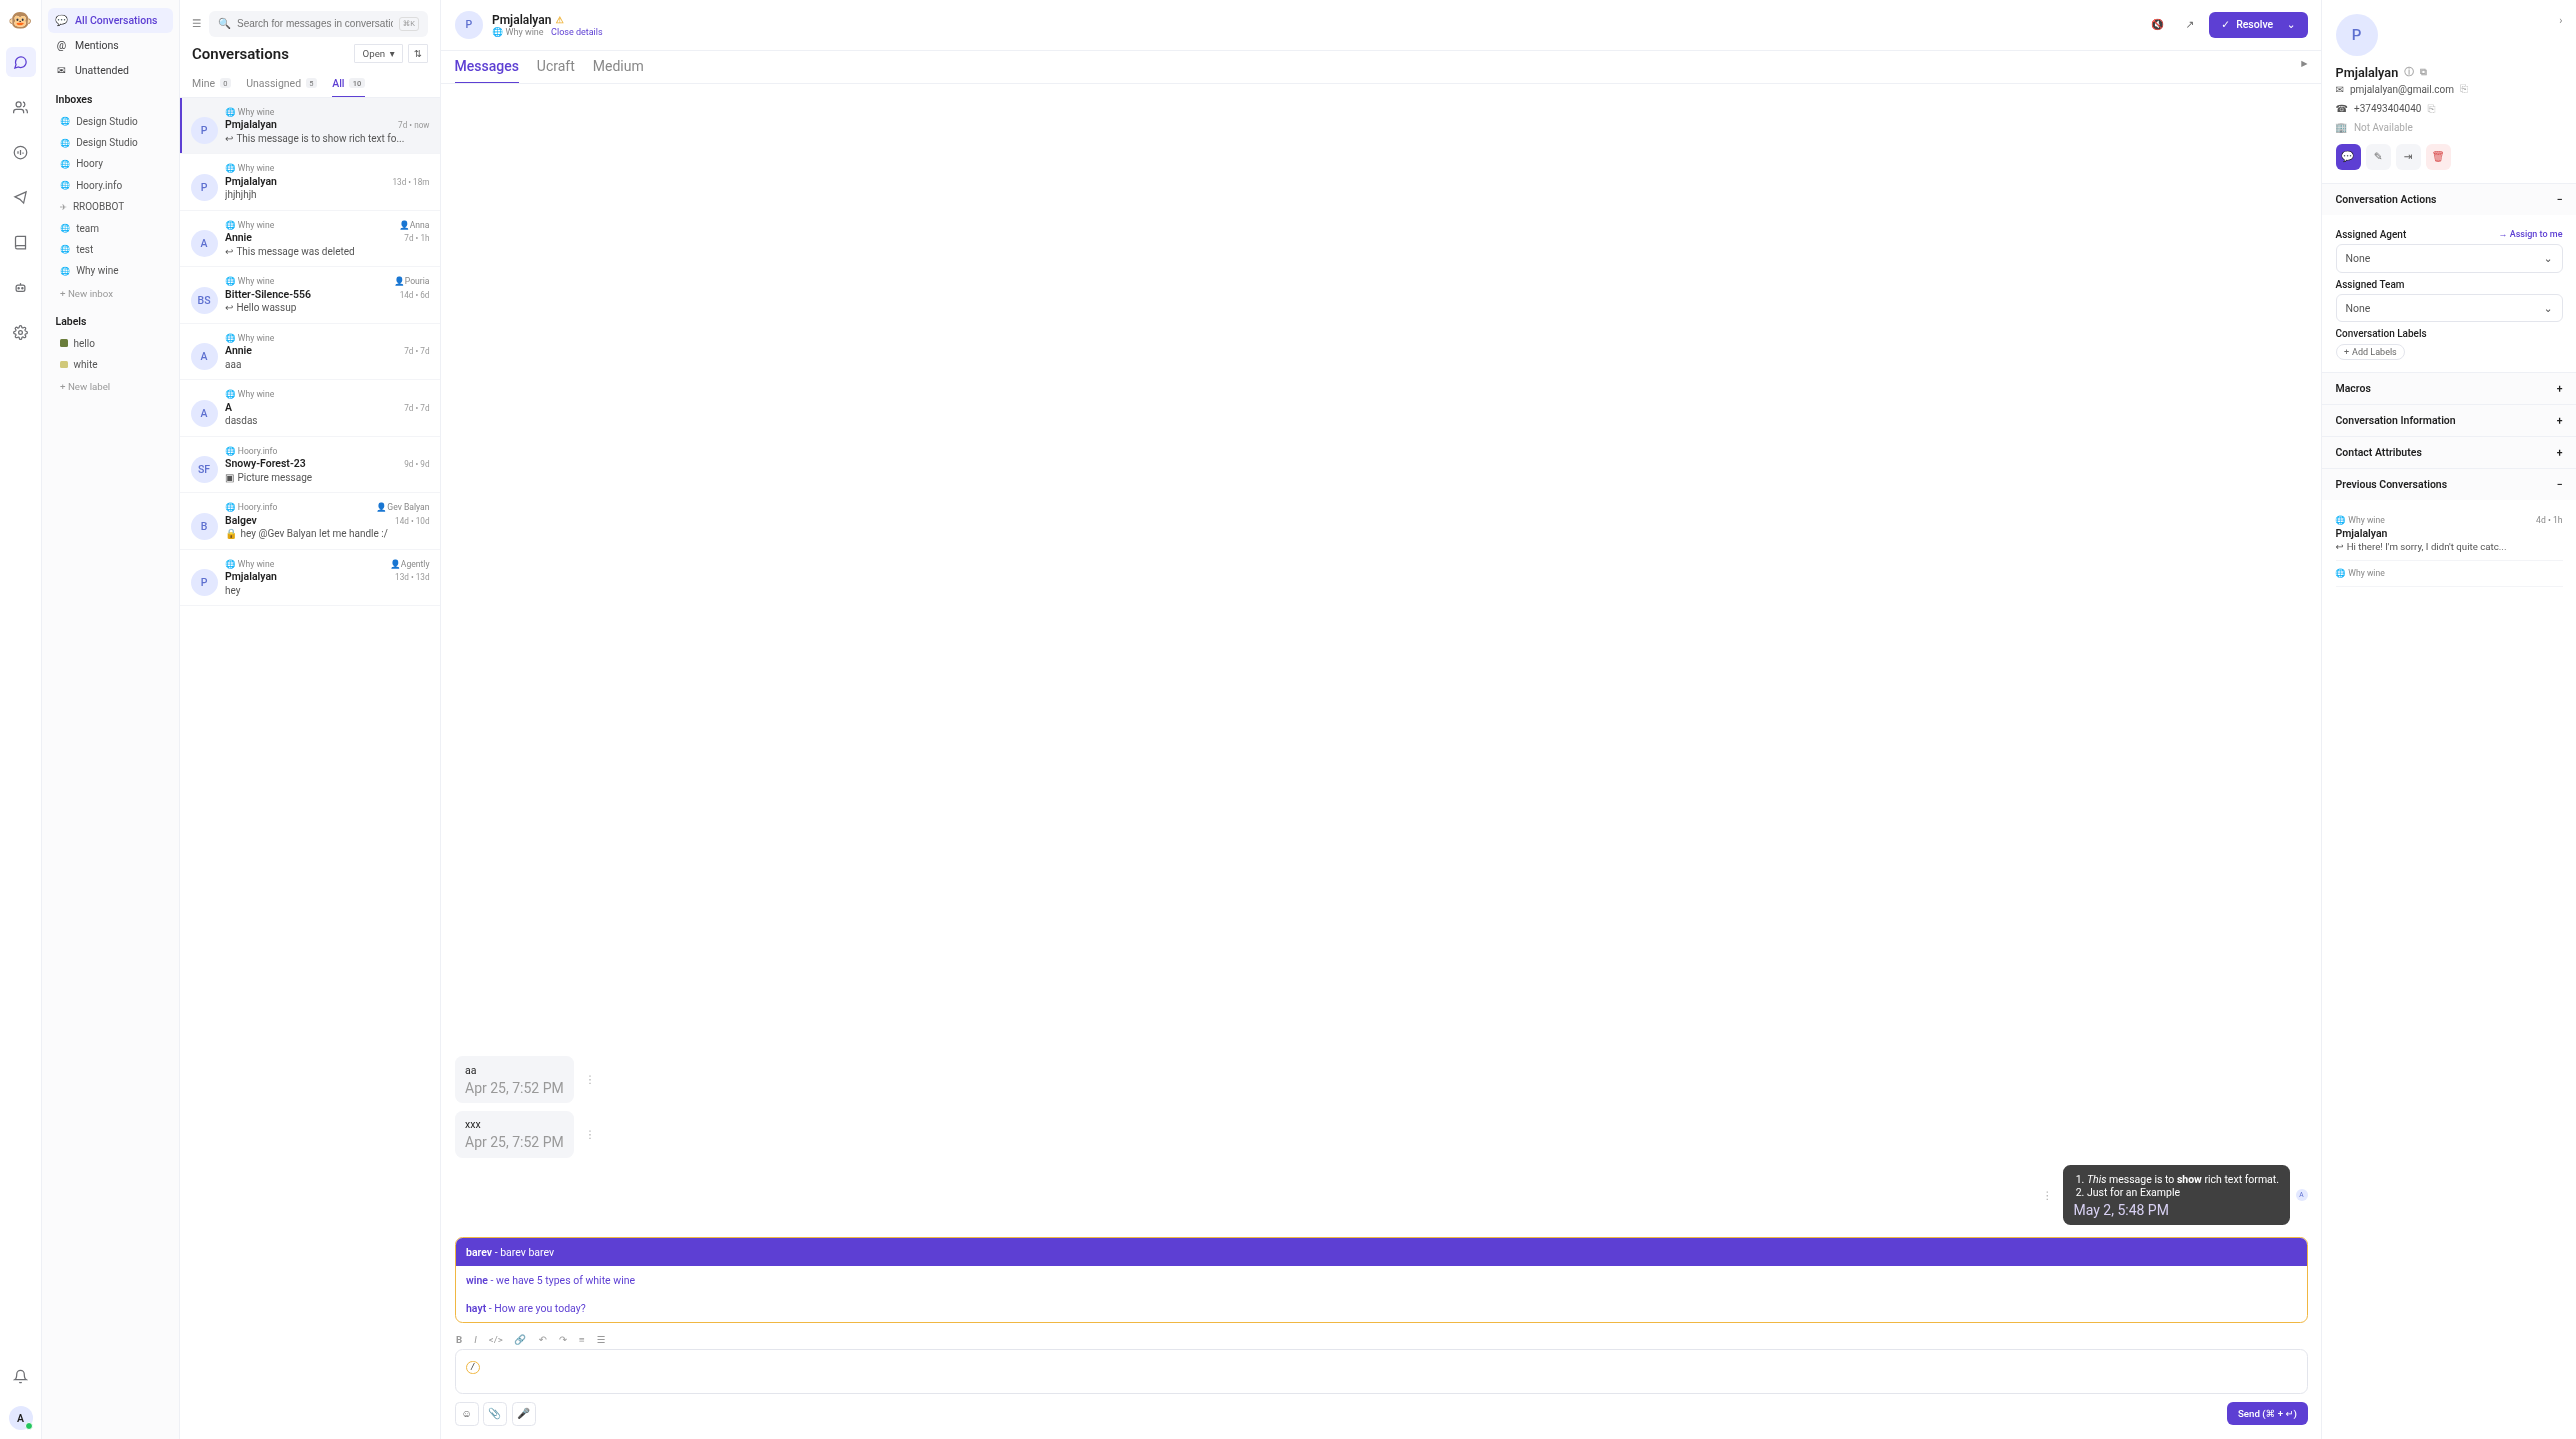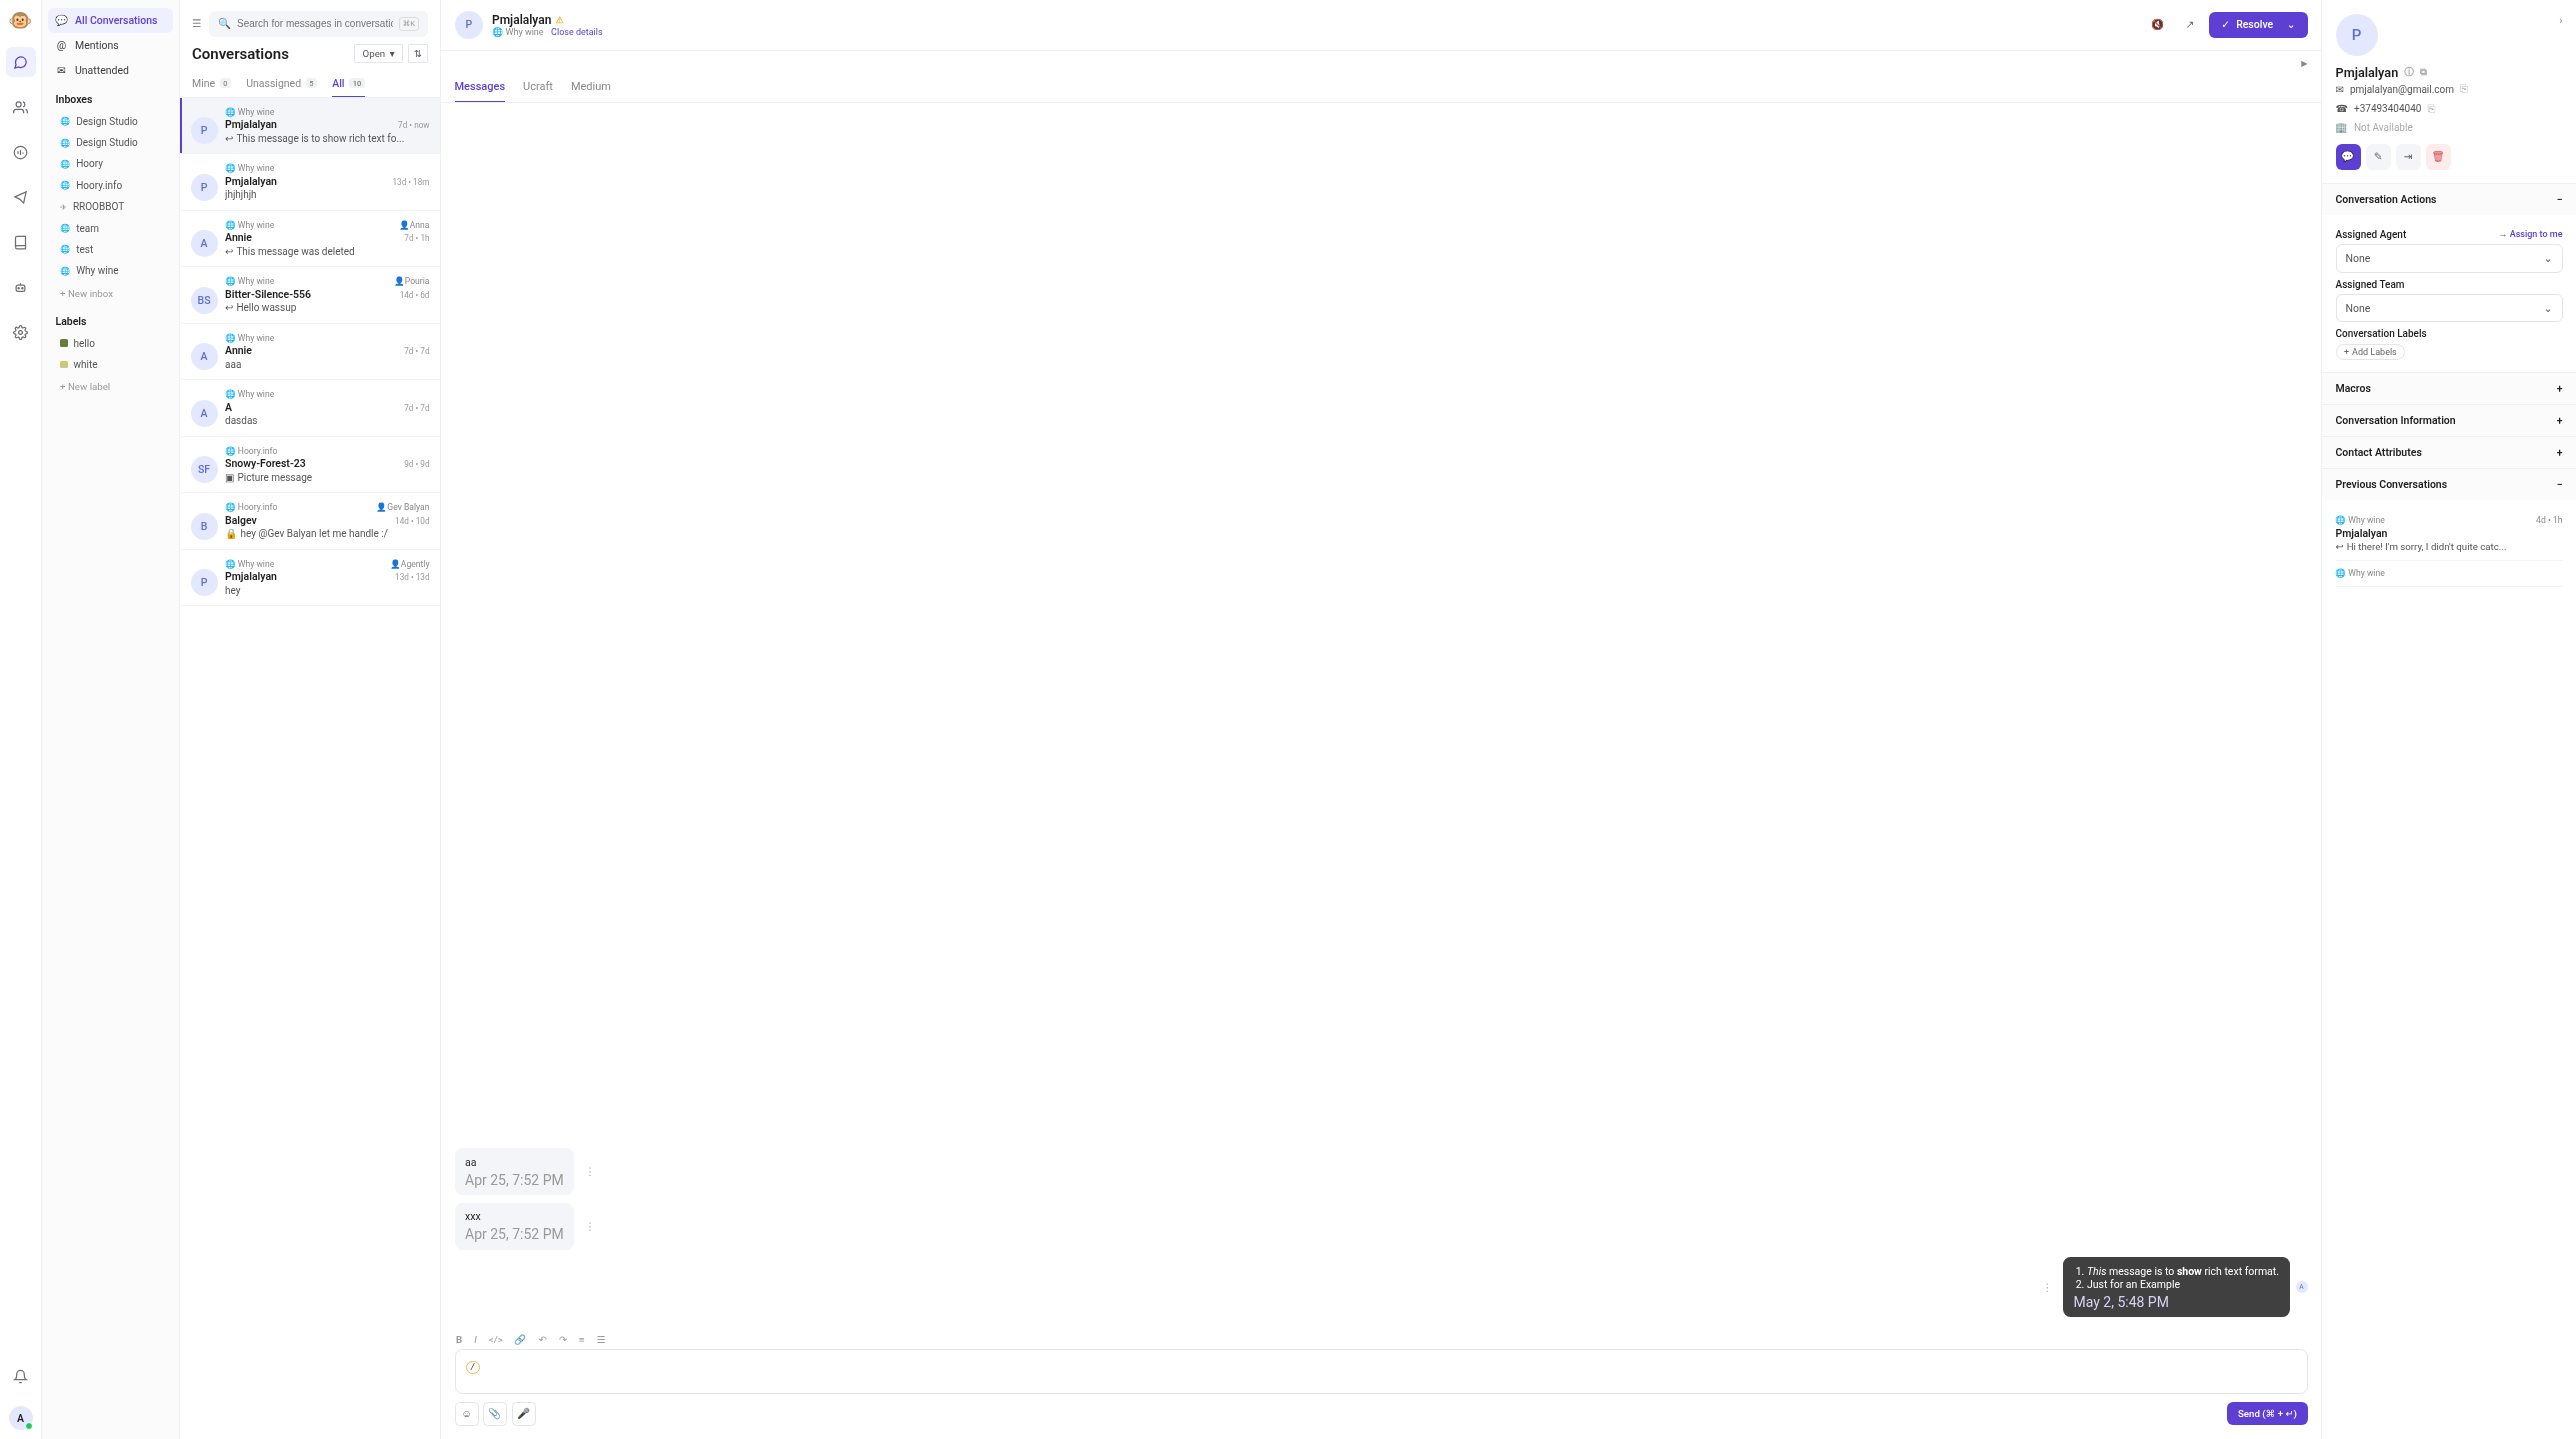--- a/index.html
+++ b/index.html
@@ -52,21 +52,21 @@
 .chat-head { padding: 10.5px 13.5px; display: flex; align-items: center; gap: 9px; border-bottom: 0.7px solid #eef0f5; }
 .chat-head .av { width: 28.5px; height: 28.5px; border-radius: 50%; background: #e3e8ff; display: flex; align-items: center; justify-content: center; font-weight: 500; color: #5d6fcf; }
 .chat-head .info { flex: 1; }
 .chat-head .name { font-weight: 600; font-size: 12px; display: flex; gap: 4.5px; align-items: center; }
 .chat-head .sub { font-size: 9px; color: #888; display: flex; gap: 7.5px; }
 .chat-head .sub a { color: #5d3fd3; text-decoration: none; cursor: pointer; }
 .chat-head .acts { display: flex; gap: 7.5px; align-items: center; }
 .ico-btn { width: 24px; height: 24px; border-radius: 4.5px; display: flex; align-items: center; justify-content: center; cursor: pointer; color: #666; }
 .resolve-btn { background: #5d3fd3; color: #fff; border-radius: 6px; padding: 6.7px 12px; display: flex; align-items: center; gap: 6px; font-weight: 500; cursor: pointer; }
 .chat-tabs { display: flex; gap: 18px; padding: 0 13.5px; border-bottom: 0.7px solid #eef0f5; }
-.chat-tab { padding: 7.5px 0; font-size: 11px; color: #888; cursor: pointer; border-bottom: 1.5px solid transparent; margin-top: 22px; }
+.chat-tab { padding: 7.5px 0; font-size: 14px; color: #888; cursor: pointer; border-bottom: 1.5px solid transparent; }
 .chat-tab.active { color: #5d3fd3; border-bottom-color: #5d3fd3; font-weight: 500; }
 .chat-tabs .expand { margin-left: auto; padding: 7.5px 0; color: #888; cursor: pointer; font-size: 8.2px; }
 
 .msgs { flex: 1; overflow-y: auto; padding: 12px 13.5px; display: flex; flex-direction: column; justify-content: flex-end; gap: 7.5px; }
 .msg-row { display: flex; gap: 6px; align-items: center; }
 .msg-row.right { justify-content: flex-end; }
 .msg-bubble { background: #f4f5f8; border-radius: 7.5px; padding: 7.5px 10.5px; max-width: 240px; }
 .msg-bubble.out { background: #404040; color: #fff; max-width: 255px; }
 .msg-txt { font-size: 10.5px; }
 .msg-time { font-size: 14px; color: #999; margin-top: 3px; }
@@ -436,20 +436,25 @@
           <ol>
             <li><i>This</i> message is to <b>show</b> rich text format.</li>
             <li>Just for an Example</li>
           </ol>
           <div class="msg-time">May 2, 5:48 PM</div>
         </div>
         <div class="av-tiny">A</div>
       </div>
     </div>
   <div class="composer-area">
+    <div class="canned-pop" id="canned">
+        <div class="canned-opt sel"><span class="k">barev</span> - barev barev</div>
+        <div class="canned-opt "><span class="k">wine</span> - we have 5 types of white wine</div>
+        <div class="canned-opt "><span class="k">hayt</span> - How are you today?</div>
+      </div>
     <div class="toolbar">
       <span><b>B</b></span>
       <span><i>I</i></span>
       <span>&lt;/&gt;</span>
       <span>🔗</span>
       <span>↶</span>
       <span>↷</span>
       <span>≡</span>
       <span>☰</span>
     </div>

